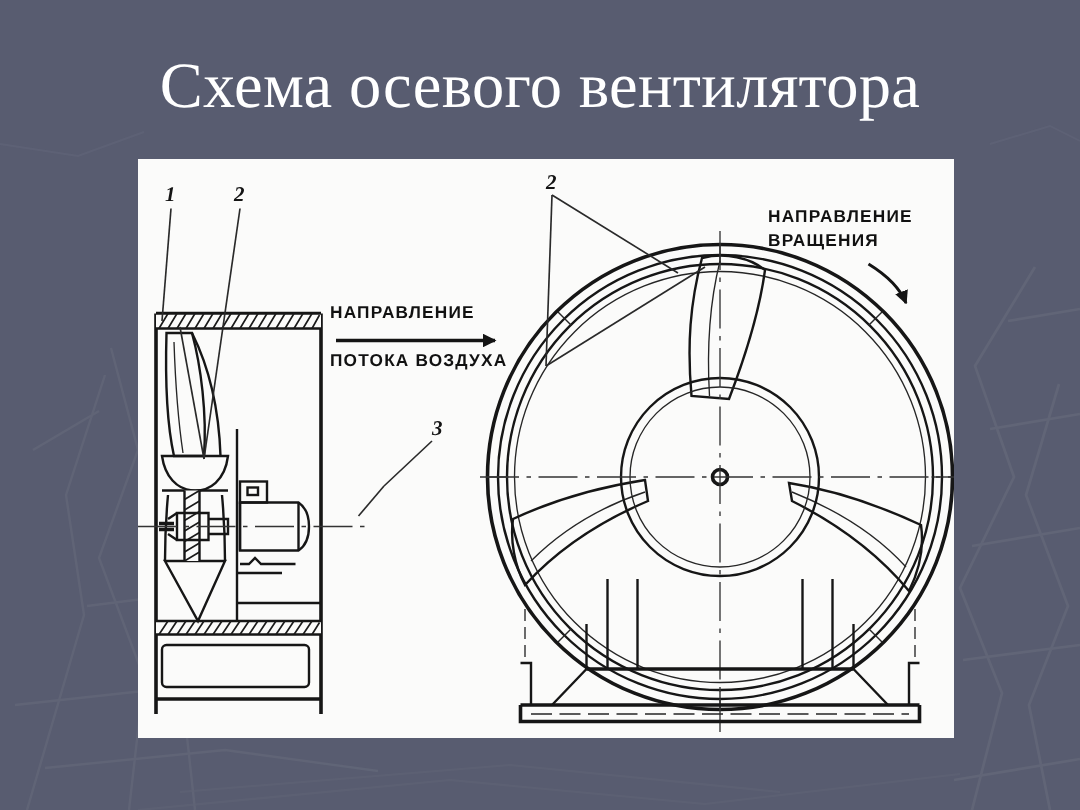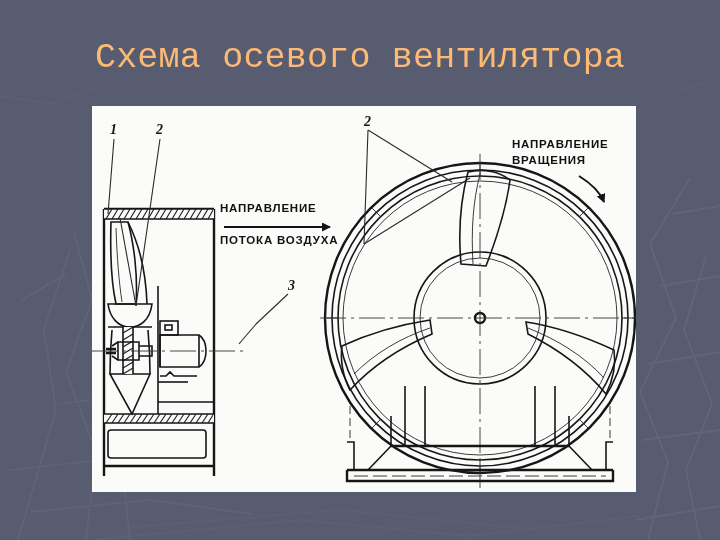--- a/index.html
+++ b/index.html
@@ -28,26 +28,26 @@
   }
   .watermark svg { display: block; width: 720px; height: 540px; }
 
   
   .slide-title {
     position: absolute;
     left: 0;
     top: 36px;
     width: 720px;
     text-align: center;
-    font-size: 35px;
+    font-size: 43px;
     line-height: 44px;
-    color: #fdba74;
+    color: #ffffff;
     letter-spacing: 0.2px;
     white-space: nowrap;
-    font-family: Liberation Mono, monospace;
+    font-family: Liberation Serif, serif;
   }
 
   
   .figure {
     position: absolute;
     left: 92px;
     top: 106px;
     width: 544px;
     height: 386px;
     background: #fbfbfa;

